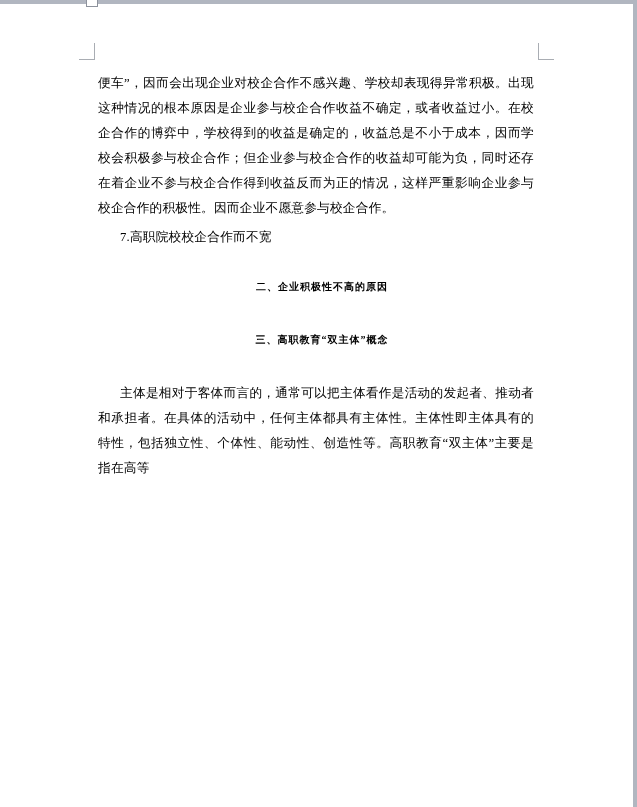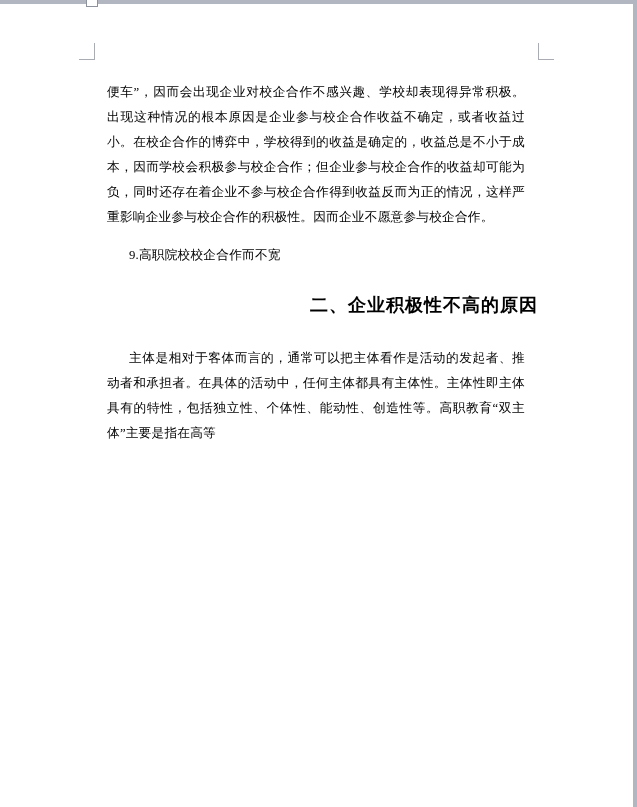--- a/index.html
+++ b/index.html
@@ -54,48 +54,49 @@
     border-bottom: 1px solid #a9adb3;
   }
   
   .text-area {
     position: absolute;
     left: 94px;
     top: 67px;
     width: 444px;
   }
   .doc-paragraph, .doc-subheading {
-    margin: 13px;
+    margin: 4px;
     font-size: 12.7px;
     line-height: 25px;
     text-align: justify;
     text-justify: inter-ideograph;
     letter-spacing: 0.2px;
     word-break: break-all;
   }
   .doc-paragraph.indent, .doc-subheading {
     text-indent: 22px;
   }
   .doc-heading {
     margin: 25px 0 29px 12px;
-    font-size: 18px;
+    font-size: 10px;
     line-height: 24px;
     font-weight: bold;
     letter-spacing: 1px;
-    text-align: right;
+    text-align: center;
   }
 </style>
 </head>
 <body>
 
 <div class="chrome-top"></div>
 <div class="page-gap-notch"></div>
 <div class="chrome-right"></div>
 
 <div class="crop-mark left"></div>
 <div class="crop-mark right"></div>
 
 <main class="text-area" id="text-area">
     <p class="doc-paragraph">便车”，因而会出现企业对校企合作不感兴趣、学校却表现得异常积极。出现这种情况的根本原因是企业参与校企合作收益不确定，或者收益过小。在校企合作的博弈中，学校得到的收益是确定的，收益总是不小于成本，因而学校会积极参与校企合作；但企业参与校企合作的收益却可能为负，同时还存在着企业不参与校企合作得到收益反而为正的情况，这样严重影响企业参与校企合作的积极性。因而企业不愿意参与校企合作。</p>
-    <p class="doc-subheading">9.高职院校校企合作而不宽</p>
+    <p class="doc-subheading">7.高职院校校企合作而不宽</p>
     <h2 class="doc-heading">二、企业积极性不高的原因</h2>
+    <h2 class="doc-heading">三、高职教育“双主体”概念</h2>
     <p class="doc-paragraph indent">主体是相对于客体而言的，通常可以把主体看作是活动的发起者、推动者和承担者。在具体的活动中，任何主体都具有主体性。主体性即主体具有的特性，包括独立性、个体性、能动性、创造性等。高职教育“双主体”主要是指在高等</p>
   </main>
 
 </body></html>

